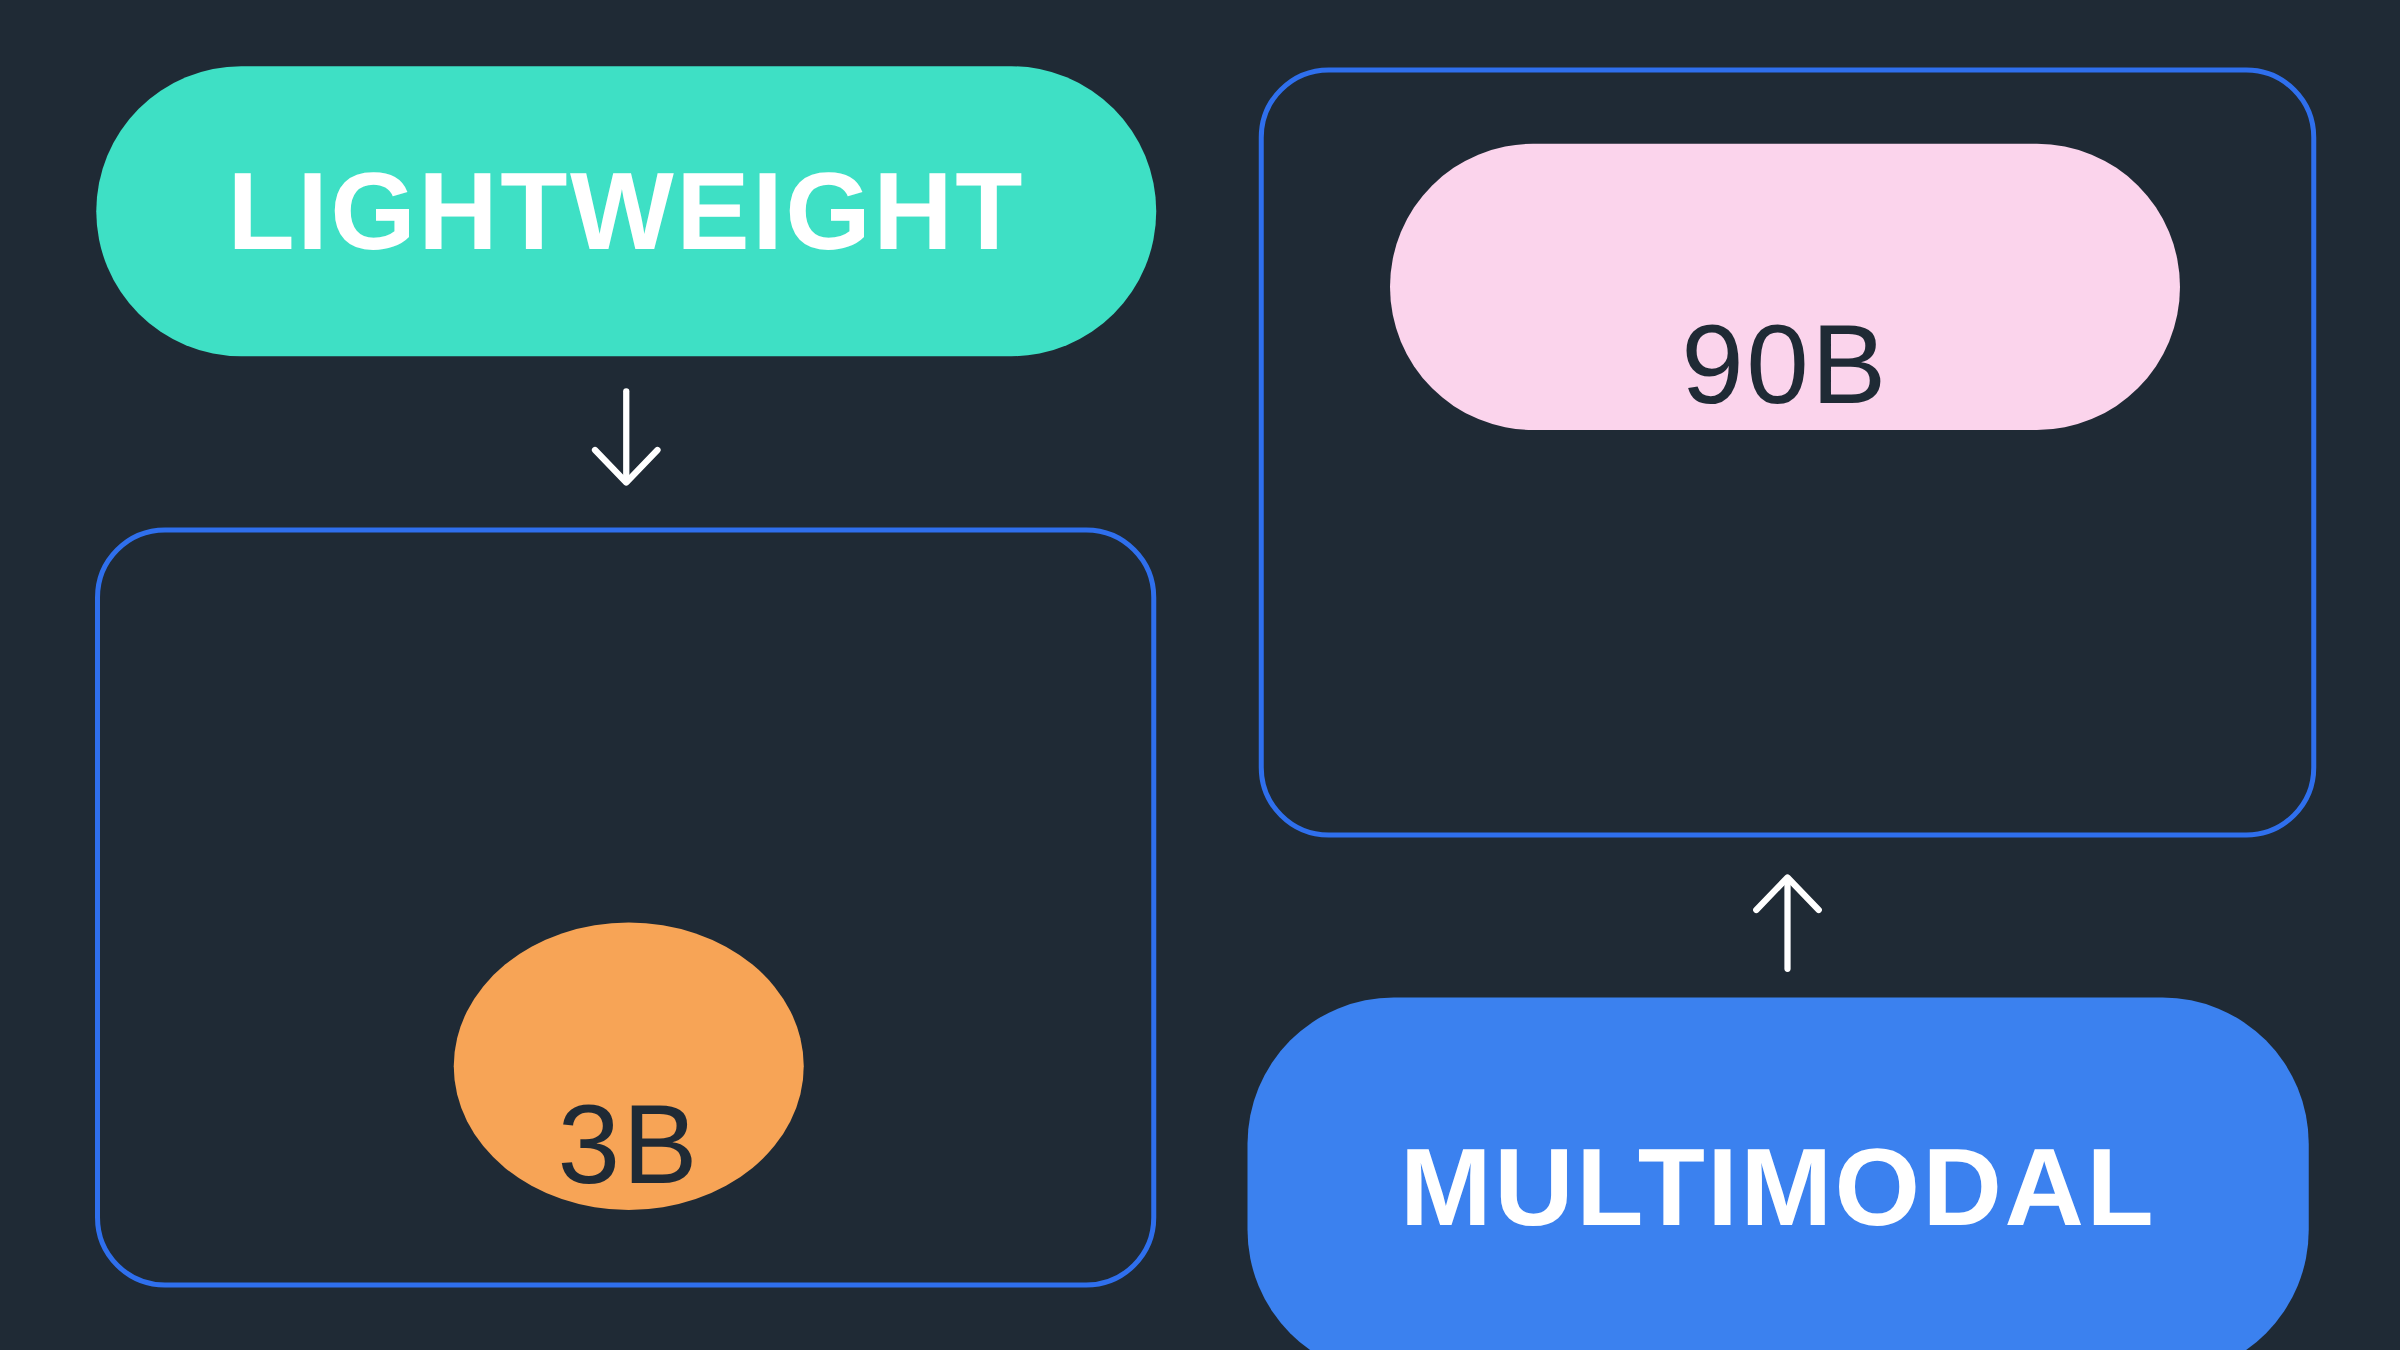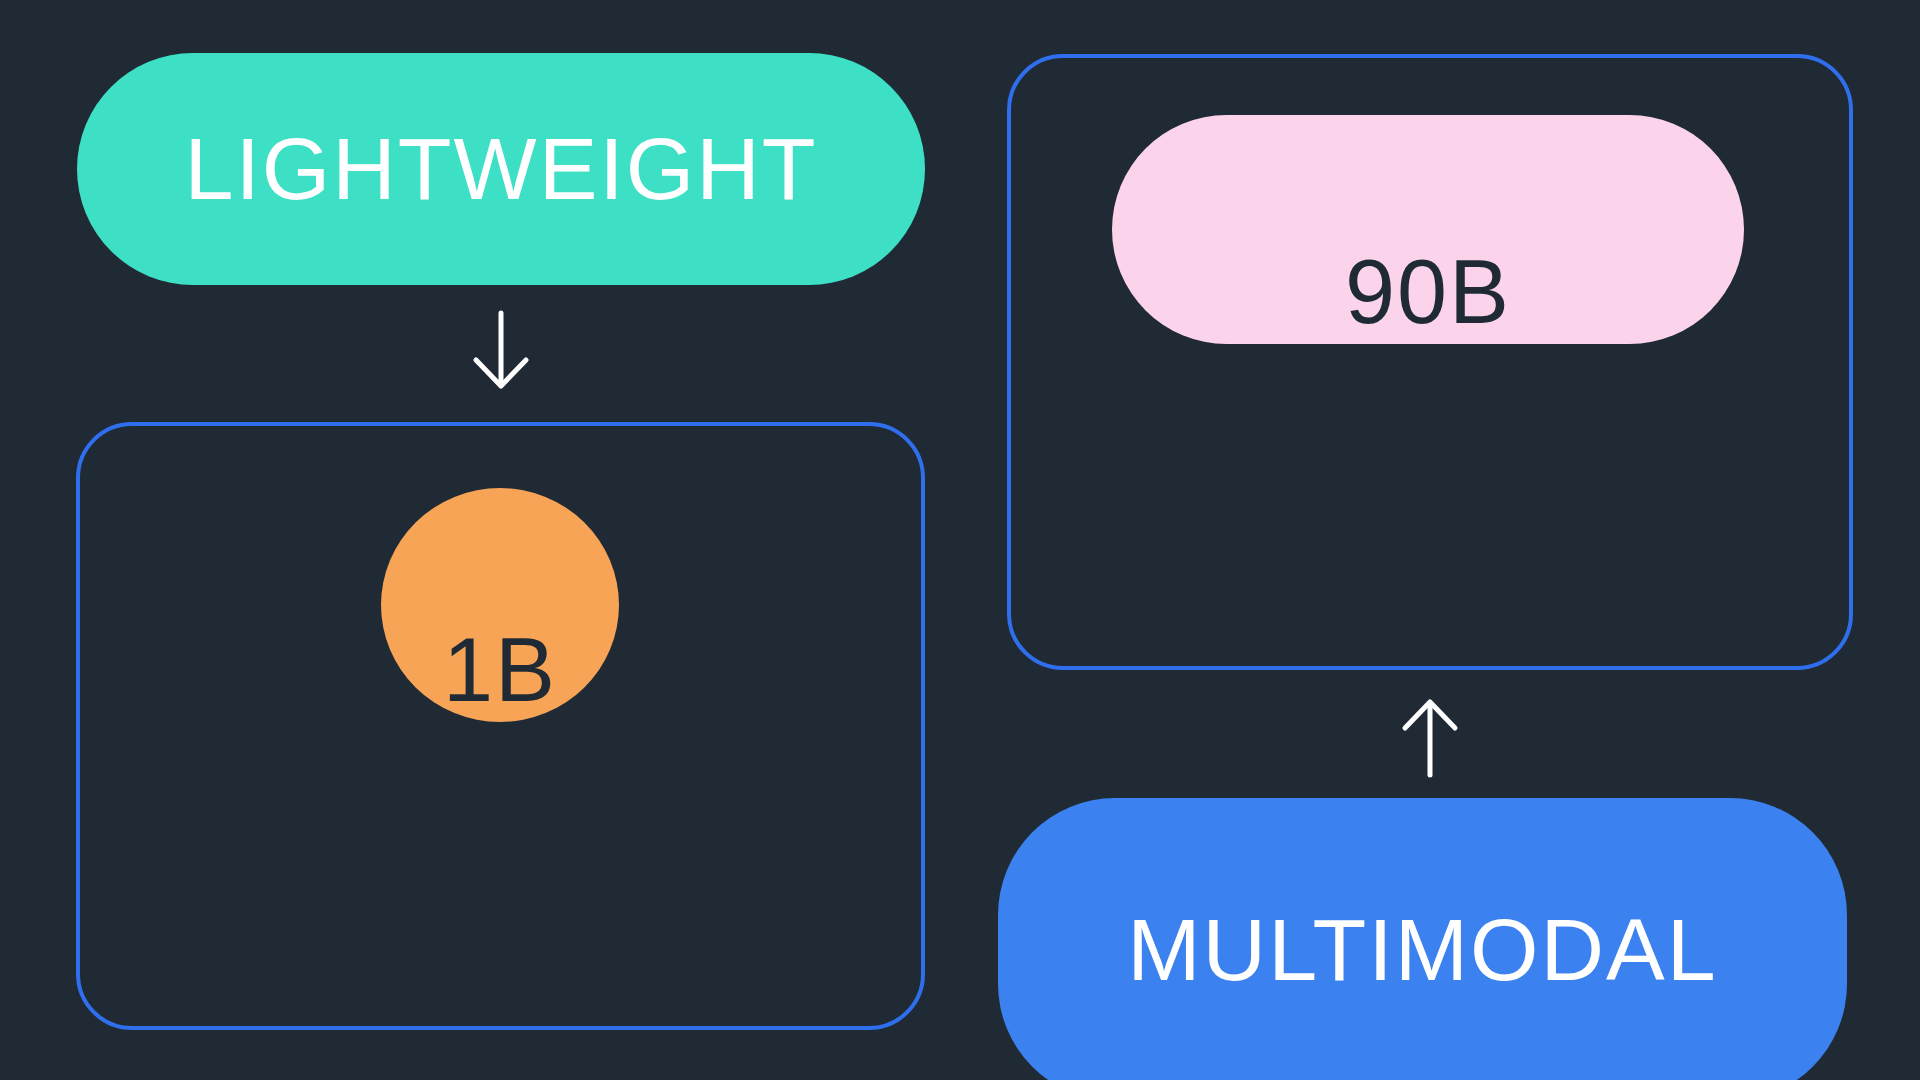--- a/index.html
+++ b/index.html
@@ -19,21 +19,21 @@
     background:var(--bg);
     overflow:hidden;
     font-family:"Liberation Sans", sans-serif;
   }
   .abs{position:absolute;box-sizing:border-box;}
   .center{display:flex;align-items:center;justify-content:center;}
 
   
   .label-pill{
     border-radius:117px;
-    font-weight:400;
+    font-weight:700;
     font-size:88px;
     letter-spacing:2px;
     color:var(--white);
   }
   .pill-lightweight{left:77px;top:53px;width:848px;height:232px;background:var(--teal);}
   .pill-multimodal{left:998px;top:798px;width:849px;height:303px;background:var(--blue);}
 
   
   .group-box{
     border:4px solid var(--border-blue);
@@ -73,22 +73,22 @@
     <span>LIGHTWEIGHT</span>
   </div>
 
   <svg class="abs arrow-svg" style="left:461px;top:303px;" width="80" height="95" viewBox="0 0 80 95" aria-hidden="true">
     <line x1="40" y1="10" x2="40" y2="82"></line>
     <polyline points="15,57 40,83 65,57"></polyline>
   </svg>
 
   <div class="abs group-box box-lightweight">
   </div>
-  <div class="abs center model model-1b">
-    <span>1B</span>
+  <div class="abs center model model-3b">
+    <span>3B</span>
   </div>
 
   <div class="abs group-box box-multimodal">
   </div>
   <div class="abs center model model-pink model-90b">
     <span>90B</span>
   </div>
 
   <svg class="abs arrow-svg" style="left:1390px;top:690px;" width="80" height="95" viewBox="0 0 80 95" aria-hidden="true">
     <line x1="40" y1="85" x2="40" y2="13"></line>

